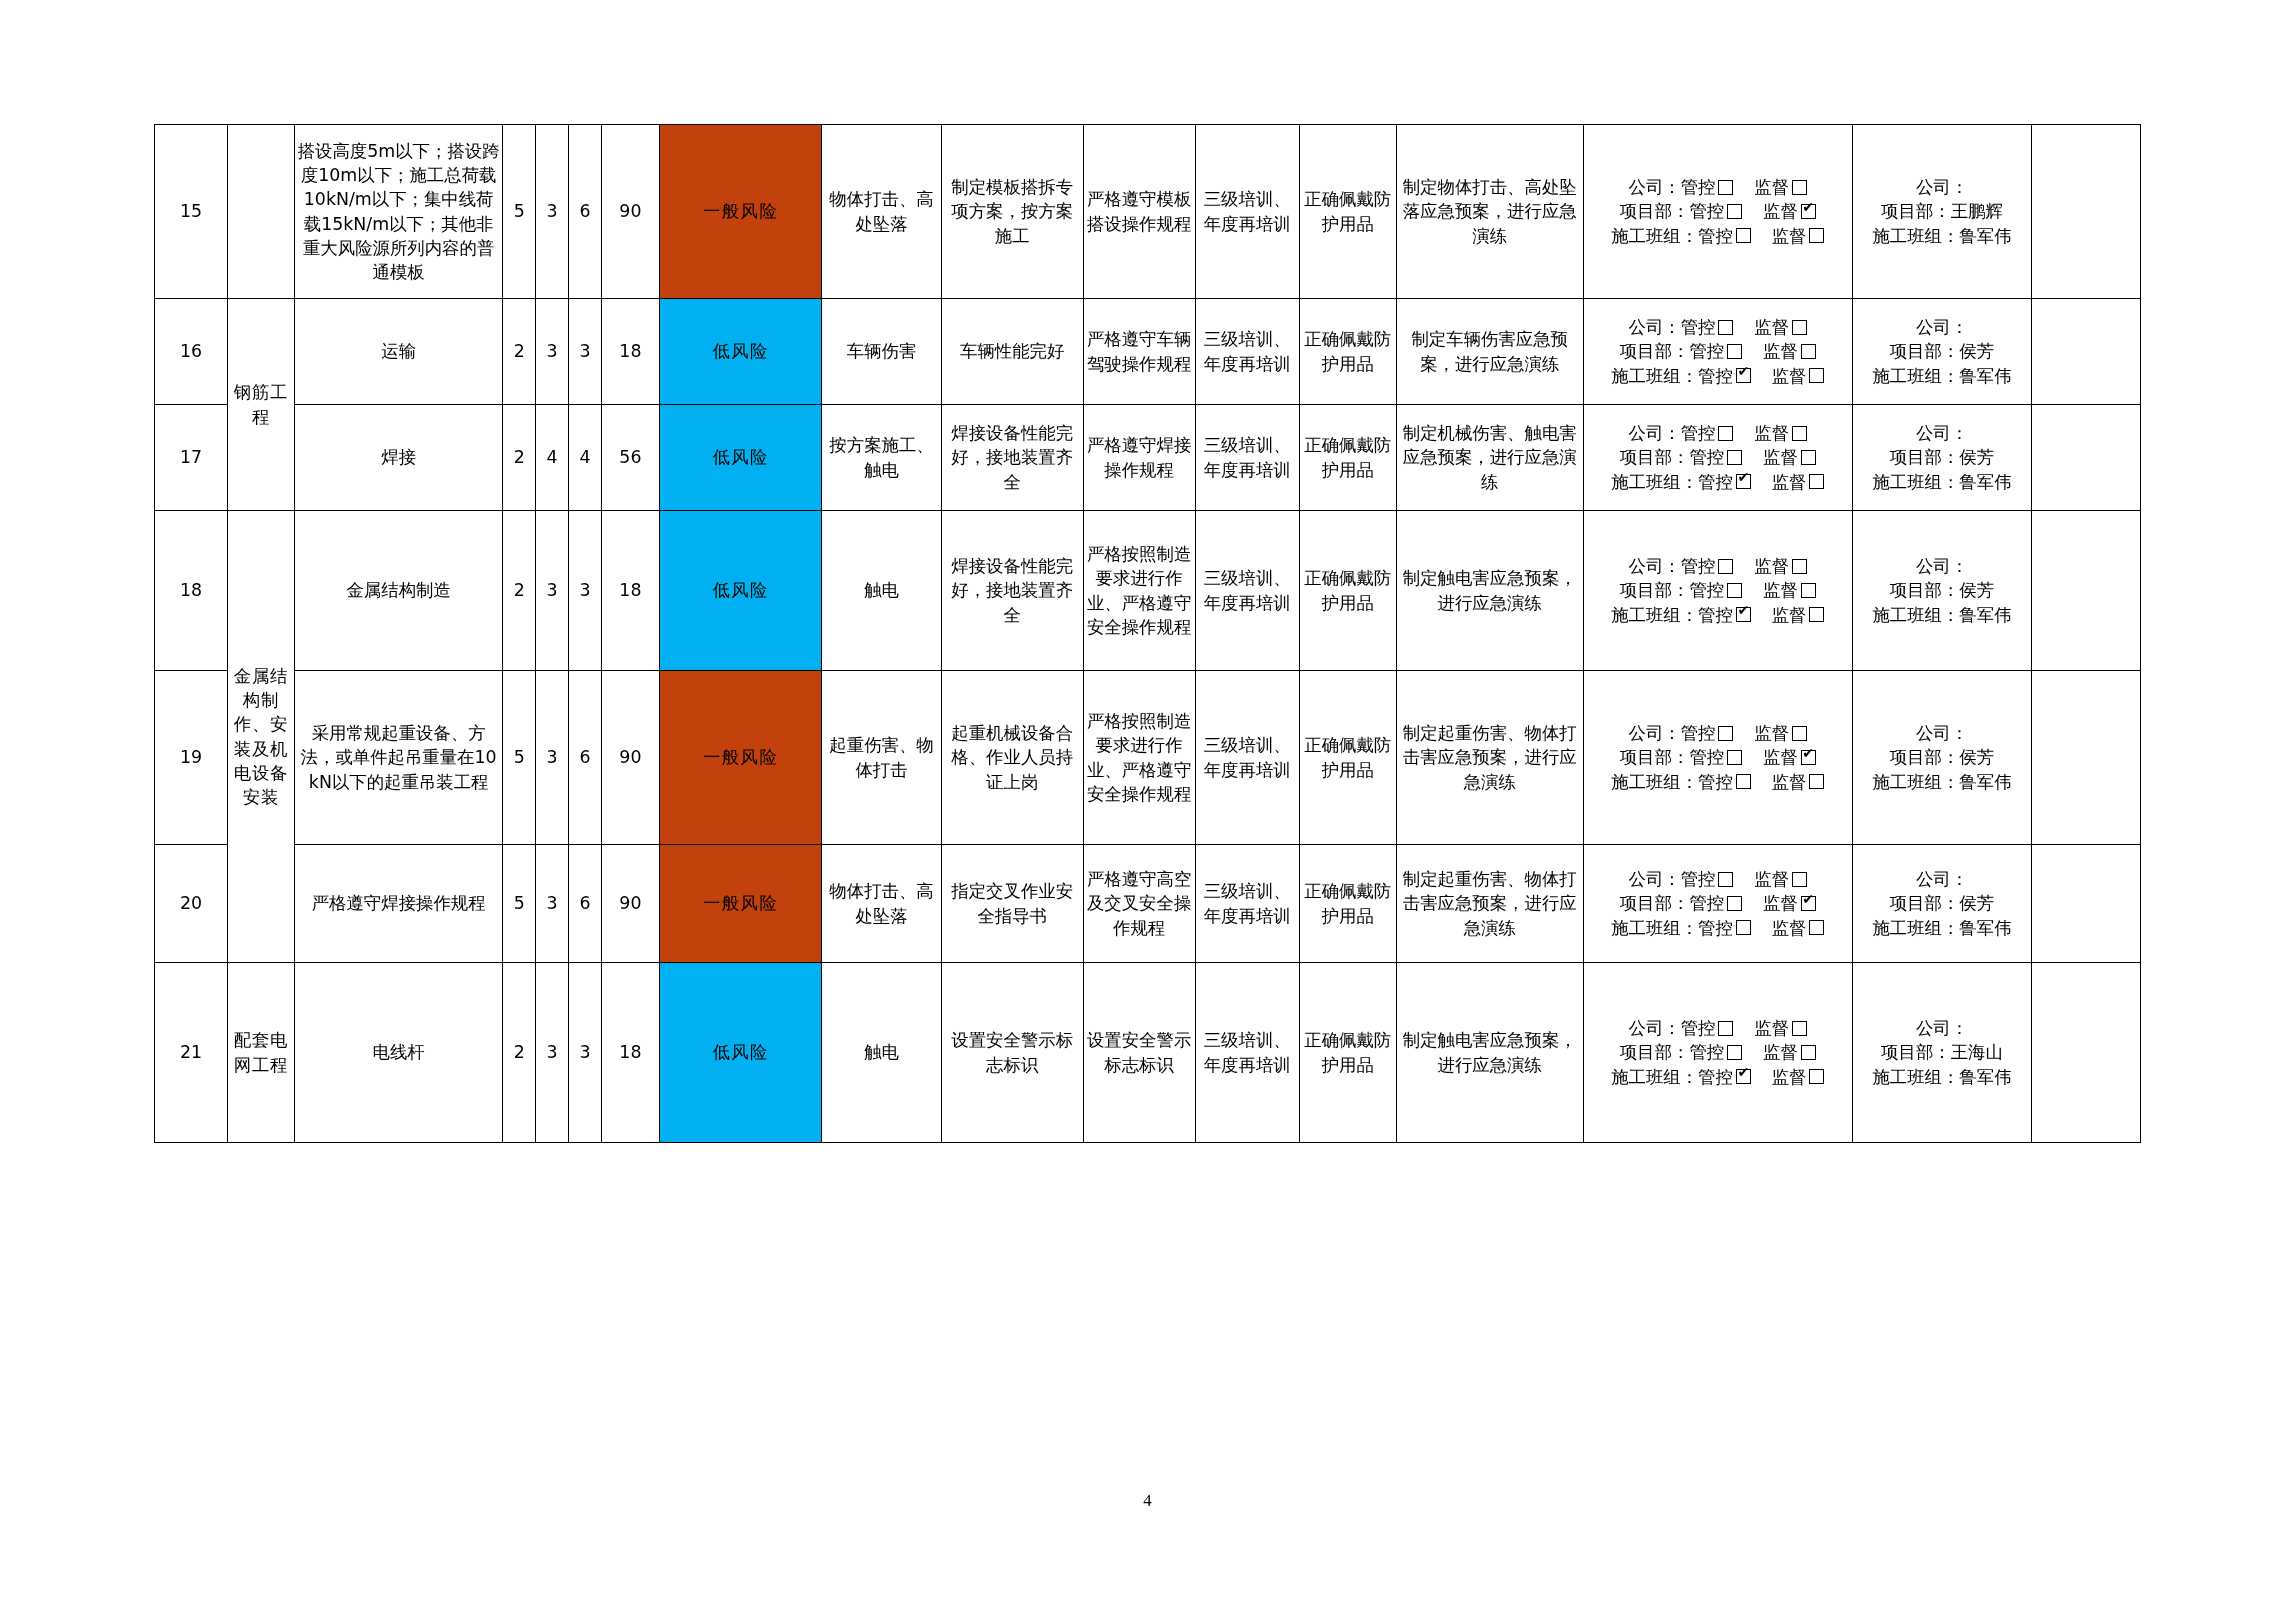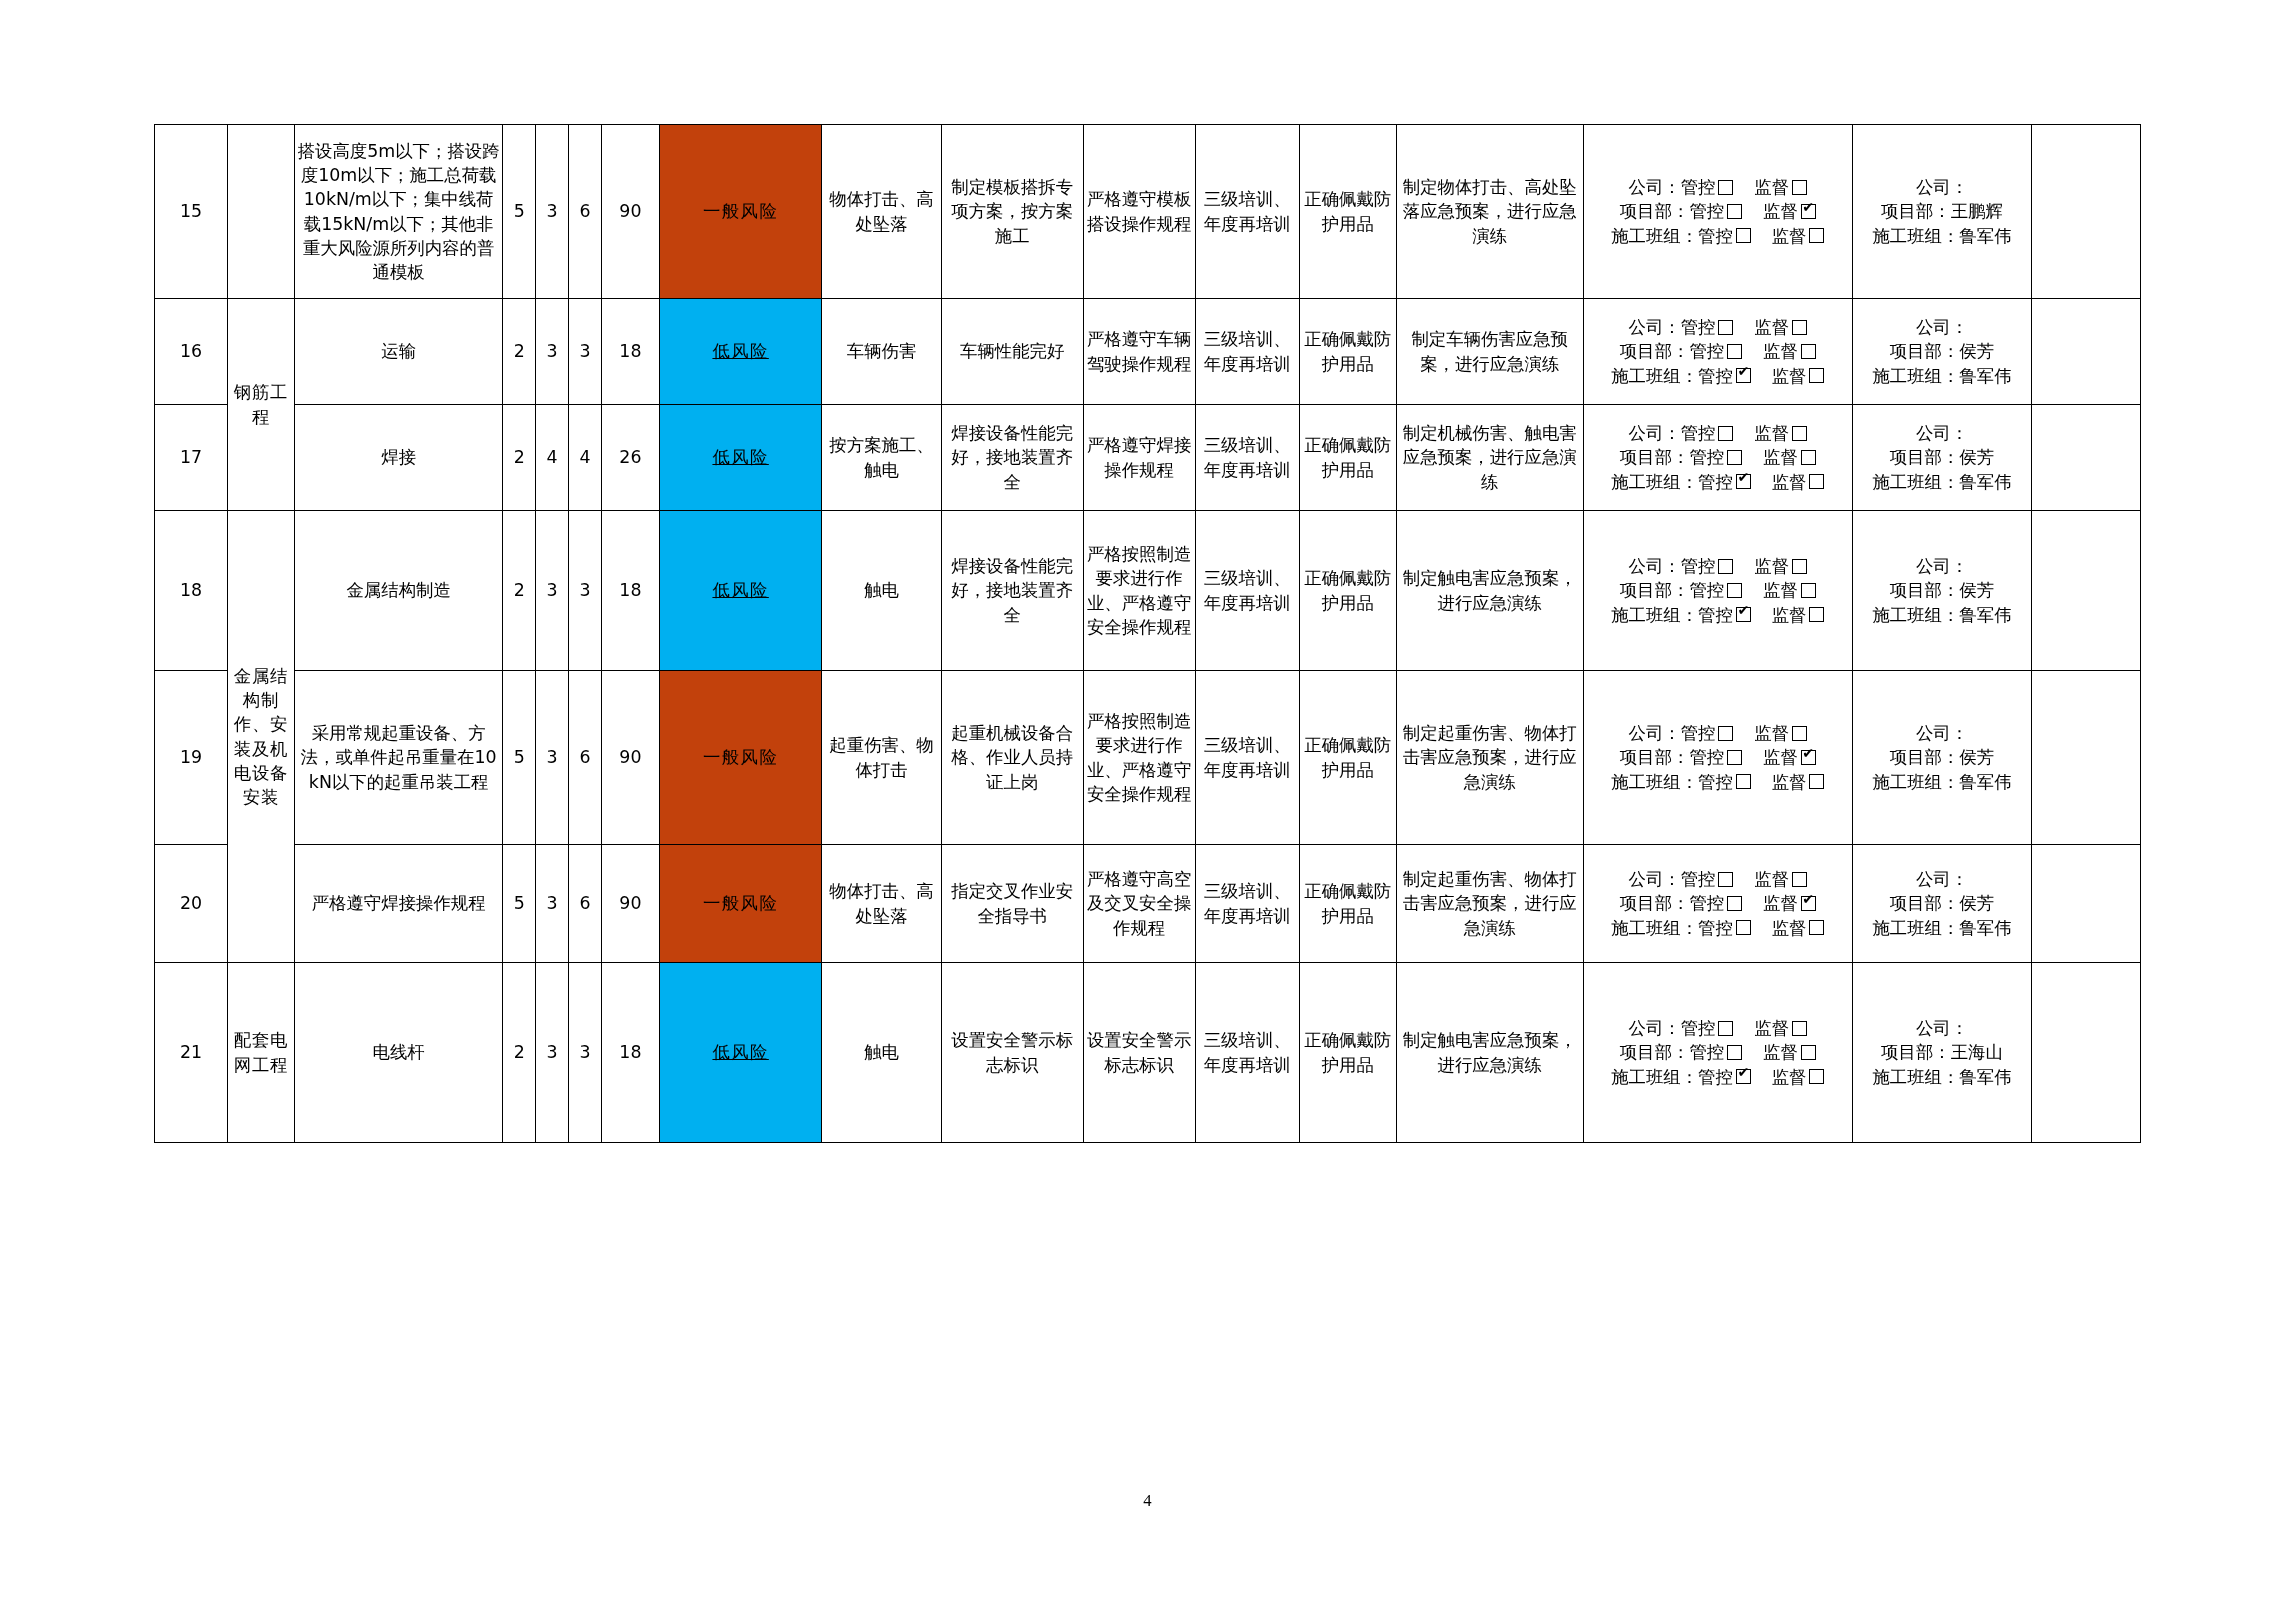--- a/index.html
+++ b/index.html
@@ -67,21 +67,21 @@
     padding: 4.2px 12.5px;
     margin-top: 9px;
   }
   .num-cell { font-size: 18px; }
   .level-cell {
     font-size: 19px;
     font-weight: normal;
     letter-spacing: 1.4px;
   }
   .lvl-yellow { background: #c2410c; }
-  .lvl-blue   { background: #00b0f0; text-decoration: underline; }
+  .lvl-blue   { background: #00b0f0; }
 
   .act-cell { font-size: 17.4px; line-height: 1.42; }
   .small-cell { font-size: 16.7px; line-height: 1.42; }
 
   .resp-cell {
     text-align: left;
     font-size: 15.3px;
     line-height: 1.55;
     padding: 4.2px 7px 4.2px 9.7px;
   }
@@ -204,21 +204,21 @@
             </td>
           <td></td>
         </tr>
 
         <tr style="height:106px">
           <td class="num-cell">17</td>
           <td class="act-cell">焊接</td>
           <td class="num-cell">2</td>
           <td class="num-cell">4</td>
           <td class="num-cell">4</td>
-          <td class="num-cell">26</td>
+          <td class="num-cell">56</td>
           <td class="level-cell lvl-blue">低风险</td>
           <td class="small-cell">按方案施工、触电</td>
           <td class="small-cell">焊接设备性能完好，接地装置齐全</td>
           <td class="small-cell">严格遵守焊接操作规程</td>
           <td class="small-cell">三级培训、年度再培训</td>
           <td class="small-cell">正确佩戴防护用品</td>
           <td class="small-cell">制定机械伤害、触电害应急预案，进行应急演练</td>
           <td class="resp-cell">
               <div class="resp-line"><span class="lbl">公司：</span><span>管控</span><span class="box"></span><span class="gap"></span><span>监督</span><span class="box"></span></div>
               <div class="resp-line"><span class="lbl">项目部：</span><span>管控</span><span class="box"></span><span class="gap"></span><span>监督</span><span class="box"></span></div>

